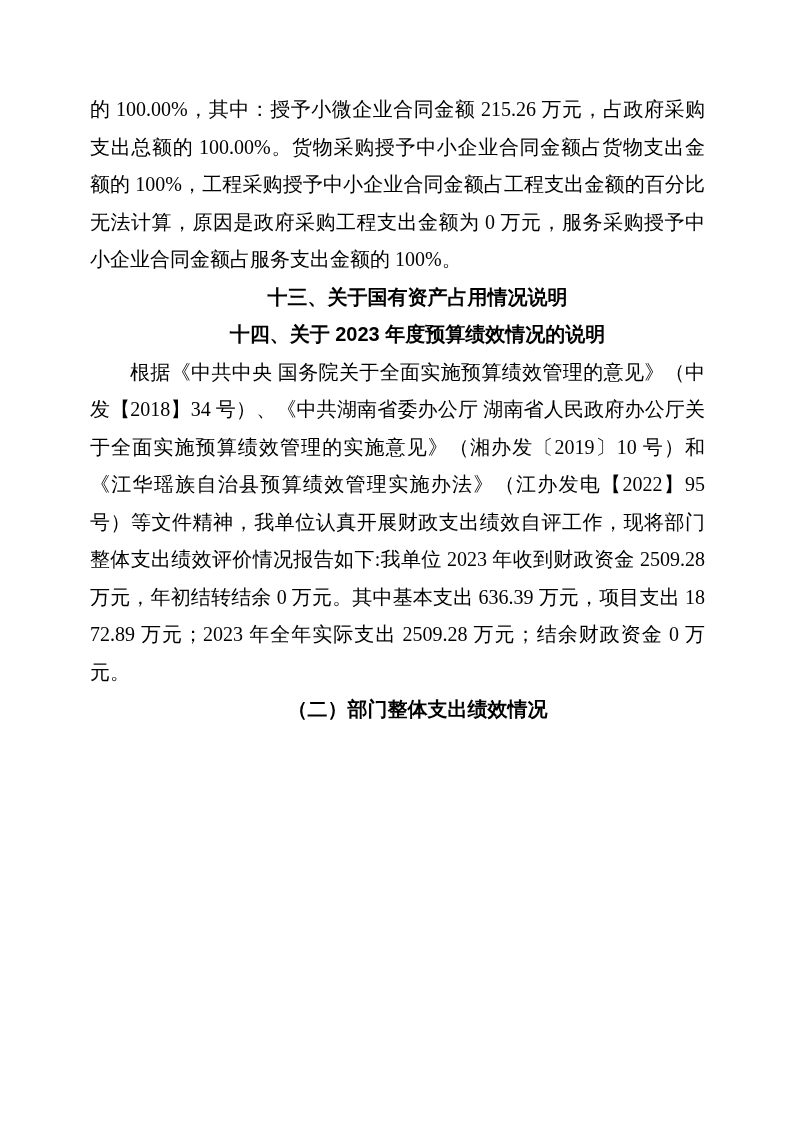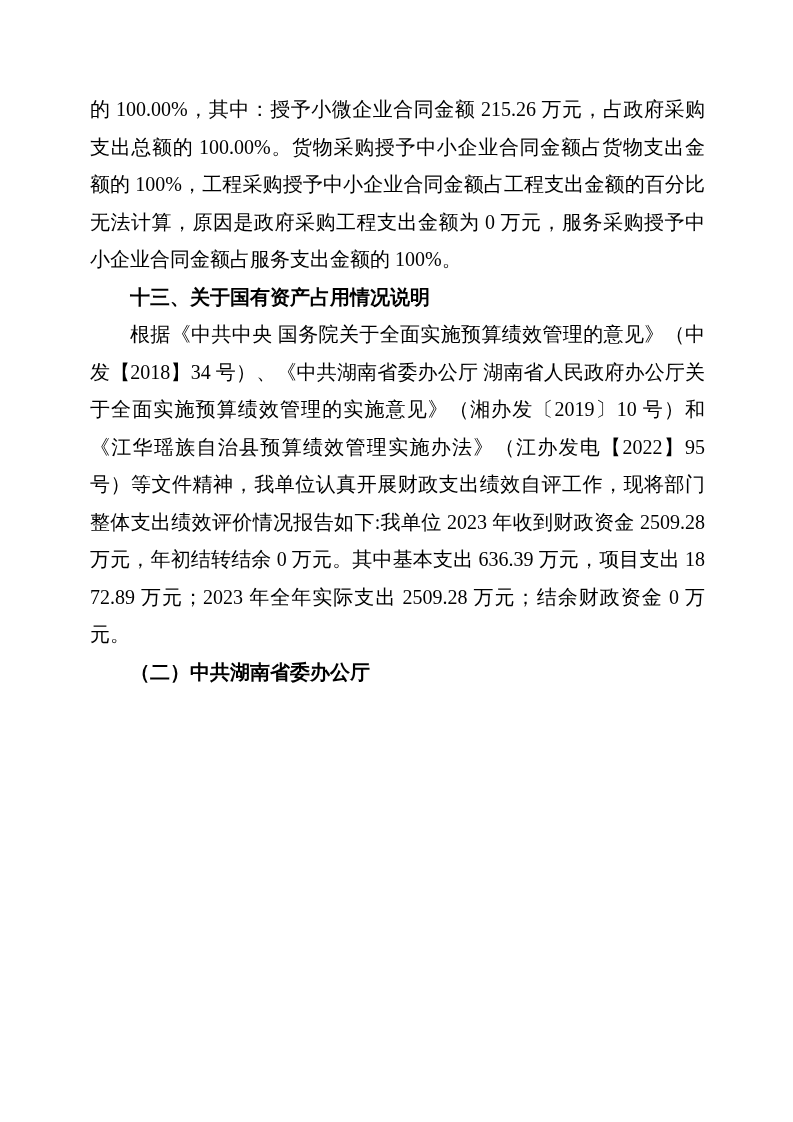--- a/index.html
+++ b/index.html
@@ -23,32 +23,33 @@
     font-size: 20px;
     line-height: 37.5px;
     text-align: justify;
     color: #000000;
     word-break: break-all;
   }
   .indent { text-indent: 2em; }
   .heading, .subheading {
     font-family: "Liberation Sans", "DejaVu Sans", sans-serif;
     font-weight: bold;
-    text-align: left;
+    text-align: center;
     word-break: keep-all;
   }
 </style>
 </head>
 <body>
 
 <div class="page">
   <p class="para">的 100.00%，其中：授予小微企业合同金额 215.26 万元，占政府采购支出总额的 100.00%。货物采购授予中小企业合同金额占货物支出金额的 100%，工程采购授予中小企业合同金额占工程支出金额的百分比无法计算，原因是政府采购工程支出金额为 0 万元，服务采购授予中小企业合同金额占服务支出金额的 100%。</p>
 
   <p class="para heading indent">十三、关于国有资产占用情况说明</p>
 
 
+  <p class="para heading indent">十四、关于 2023 年度预算绩效情况的说明</p>
 
 
   <p class="para indent">根据《中共中央 国务院关于全面实施预算绩效管理的意见》（中发【2018】34 号）、《中共湖南省委办公厅 湖南省人民政府办公厅关于全面实施预算绩效管理的实施意见》（湘办发〔2019〕10 号）和《江华瑶族自治县预算绩效管理实施办法》（江办发电【2022】95 号）等文件精神，我单位认真开展财政支出绩效自评工作，现将部门整体支出绩效评价情况报告如下:我单位 2023 年收到财政资金 2509.28 万元，年初结转结余 0 万元。其中基本支出 636.39 万元，项目支出 1872.89 万元；2023 年全年实际支出 2509.28 万元；结余财政资金 0 万元。</p>
 
 
-  <p class="para subheading indent">（二）中共湖南省委办公厅</p>
+  <p class="para subheading indent">（二）部门整体支出绩效情况</p>
 </div>
 
 </body></html>

